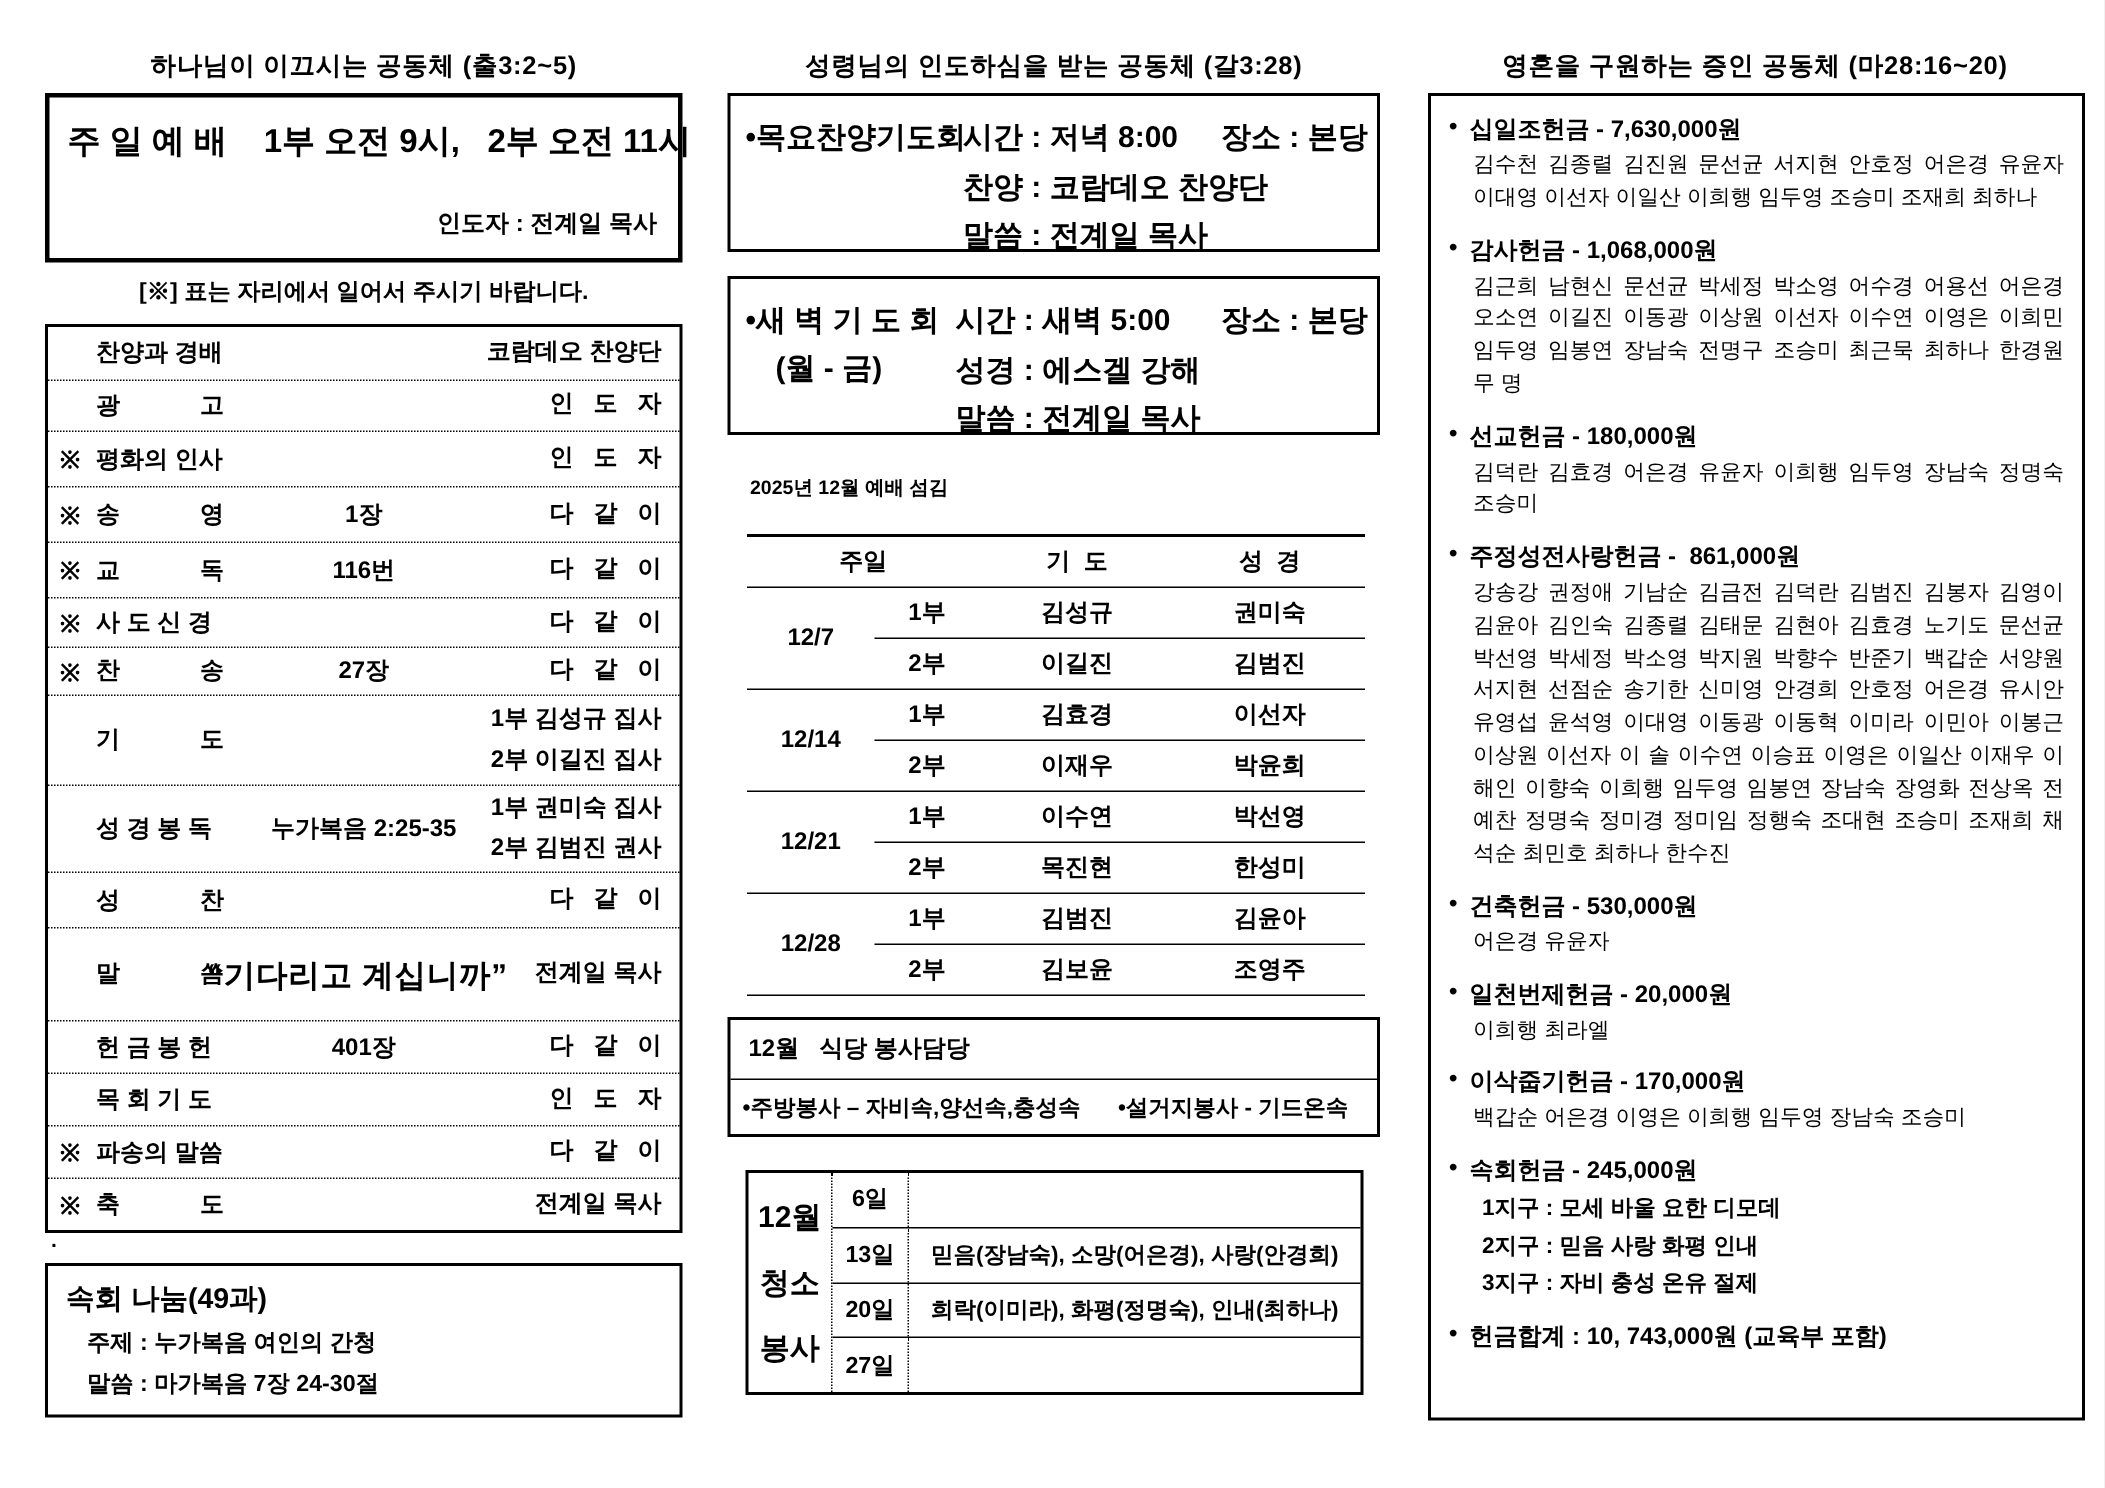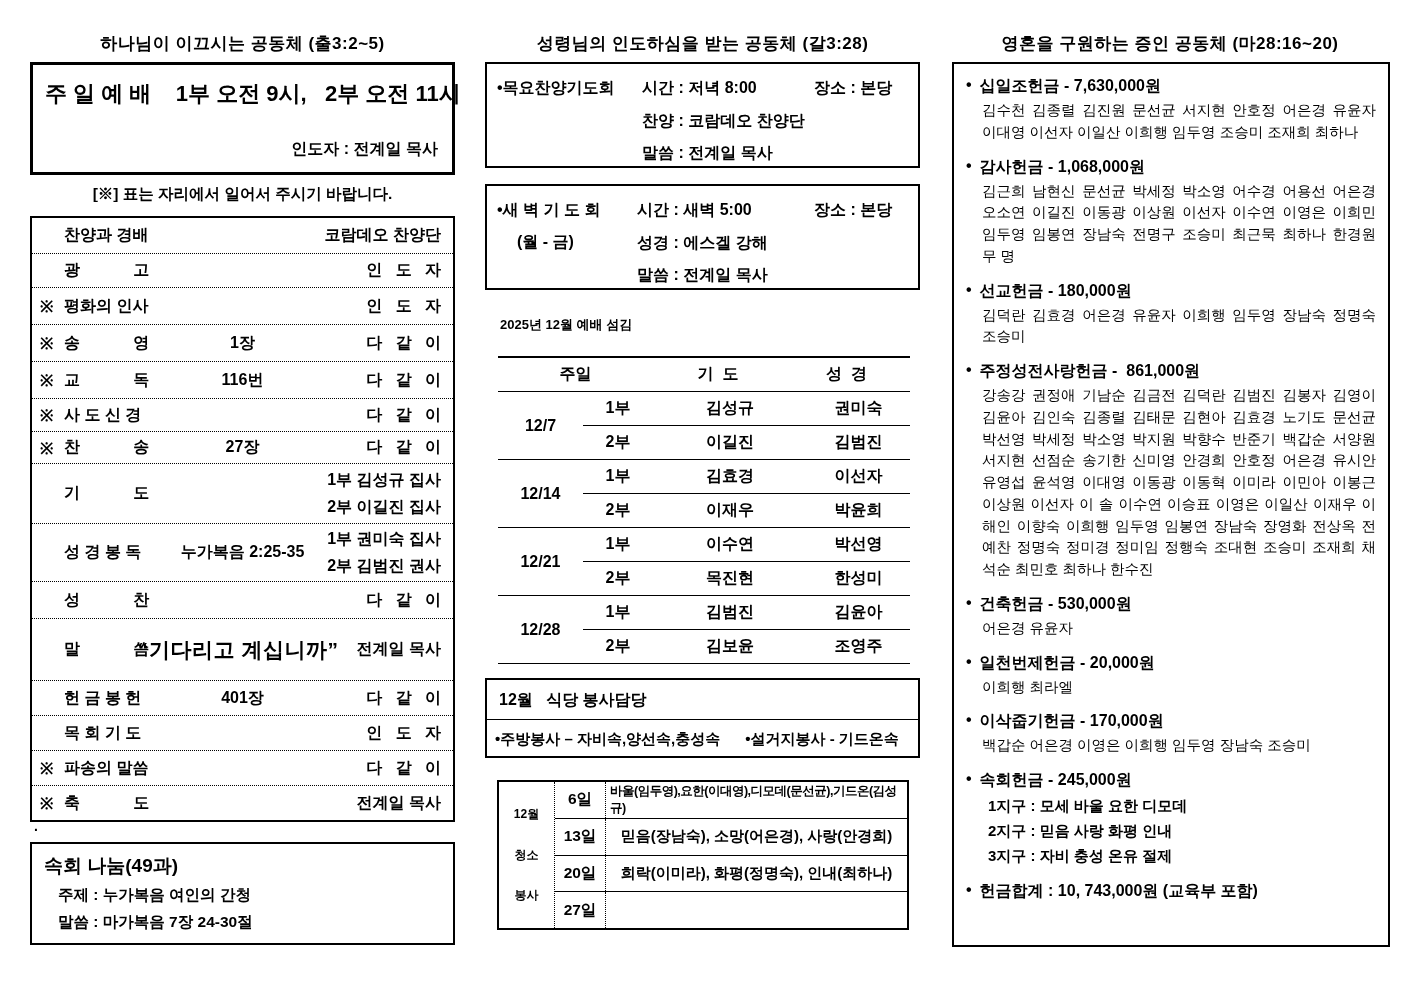--- a/index.html
+++ b/index.html
@@ -27,48 +27,48 @@
   .orow .who { margin-left:auto; white-space:pre; text-align:left; line-height:1.65; }
   .who2:empty, .detail:empty, .onames:empty { display:none; }
 
   .stray { position:absolute; left:34px; top:818px; font-size:14px; font-weight:bold; }
 
   .sokhoe-box { position:absolute; left:30px; top:842px; width:425px; height:103px; border:2.5px solid #000; box-sizing:border-box; }
   .sokhoe-title { padding:9px 0 0 12px; font-size:19px; font-weight:bold; }
   .sokhoe-line { margin:6px 0 0 26px; font-size:15.5px; font-weight:bold; }
 
   
-  .mbox { position:absolute; border:2.5px solid #000; box-sizing:border-box; font-size:16px; font-weight:bold; }
+  .mbox { position:absolute; border:2.5px solid #000; box-sizing:border-box; font-size:20px; font-weight:bold; }
   .mbox .lab  { position:absolute; left:10px;  top:14px; white-space:pre; }
   .mbox .lab2 { position:absolute; left:30px;  top:46px; white-space:pre; }
   .mbox .t    { position:absolute; left:155px; top:14px; white-space:pre; }
   .mbox .pl   { position:absolute; left:327px; top:14px; white-space:pre; }
   .mbox .l2   { position:absolute; left:155px; top:47px; white-space:pre; }
   .mbox .l3   { position:absolute; left:155px; top:79px; white-space:pre; }
 
   .serving-heading { position:absolute; left:500px; top:316px; font-size:13px; font-weight:bold; }
   .stable { position:absolute; left:498px; top:356px; width:412px; font-size:16px; font-weight:bold; }
   .sheader { display:flex; align-items:center; height:33px; border-top:2px solid #000; border-bottom:1.5px solid #000; }
   .sheader .h1 { width:155px; text-align:center; }
   .sheader .h2 { width:130px; text-align:center; white-space:pre; }
   .sheader .h3 { flex:1; text-align:center; white-space:pre; }
   .sgroup { position:relative; border-bottom:1.5px solid #000; }
   .sdate { position:absolute; left:0; top:0; bottom:0; width:85px; display:flex; align-items:center; justify-content:center; }
-  .srow { margin-left:85px; display:flex; align-items:center; height:33px;gap:12px; }
+  .srow { margin-left:85px; display:flex; align-items:center; height:33px; }
   .srow + .srow { border-top:1.5px solid #000; }
   .srow .part { width:70px; text-align:center; }
   .srow .pr { width:130px; text-align:center; }
   .srow .sc { flex:1; text-align:center; }
 
   .dining-box { position:absolute; left:485px; top:678px; width:435px; height:80px; border:2.5px solid #000; box-sizing:border-box; }
   .dining-title { height:39px; line-height:39px; padding-left:12px; border-bottom:1.5px solid #000; font-size:16px; font-weight:bold; white-space:pre; }
   .dining-line { line-height:37px; padding-left:8px; font-size:15px; font-weight:bold; white-space:pre; }
 
   .cleaning-table { position:absolute; left:497px; top:780px; width:412px; height:150px; border:2.5px solid #000; box-sizing:border-box; display:flex; font-weight:bold; }
-  .clabel { width:55px; flex:none; border-right:1.5px dotted #000; display:flex; flex-direction:column; justify-content:space-evenly; align-items:center; font-size:12px; }
+  .clabel { width:55px; flex:none; border-right:1.5px dotted #000; display:flex; flex-direction:column; justify-content:space-evenly; align-items:center; font-size:20px; }
   .crows { flex:1; display:flex; flex-direction:column; }
   .crow { flex:1; display:flex; align-items:stretch; }
   .crow + .crow { border-top:1.5px solid #000;text-align:center; }
   .cdate { width:50px; flex:none; border-right:1.5px dotted #000; display:flex; align-items:center; justify-content:center; font-size:15.5px; }
   .cnames { flex:1; display:flex; align-items:center; justify-content:center; font-size:15px; padding:0 4px; }
   .cnames.tight { font-size:12.5px; letter-spacing:-0.5px; }
 
   
   .right-box { position:absolute; left:952px; top:62px; width:438px; height:885px; border:2.5px solid #000; box-sizing:border-box; padding:12px 12px 8px 12px; }
   .osec { margin-bottom:13px; }
@@ -272,21 +272,20 @@
 
   <div class="cleaning-table">
     <div class="clabel">
       <span>12월</span>
       <span>청소</span>
       <span>봉사</span>
     </div>
     <div class="crows">
       <div class="crow">
           <span class="cdate">6일</span>
-          <span class="cnames tight">바울(임두영),요한(이대영),디모데(문선균),기드온(김성규)</span>
         </div>
       <div class="crow">
           <span class="cdate">13일</span>
           <span class="cnames">믿음(장남숙), 소망(어은경), 사랑(안경희)</span>
         </div>
       <div class="crow">
           <span class="cdate">20일</span>
           <span class="cnames">희락(이미라), 화평(정명숙), 인내(최하나)</span>
         </div>
       <div class="crow">

